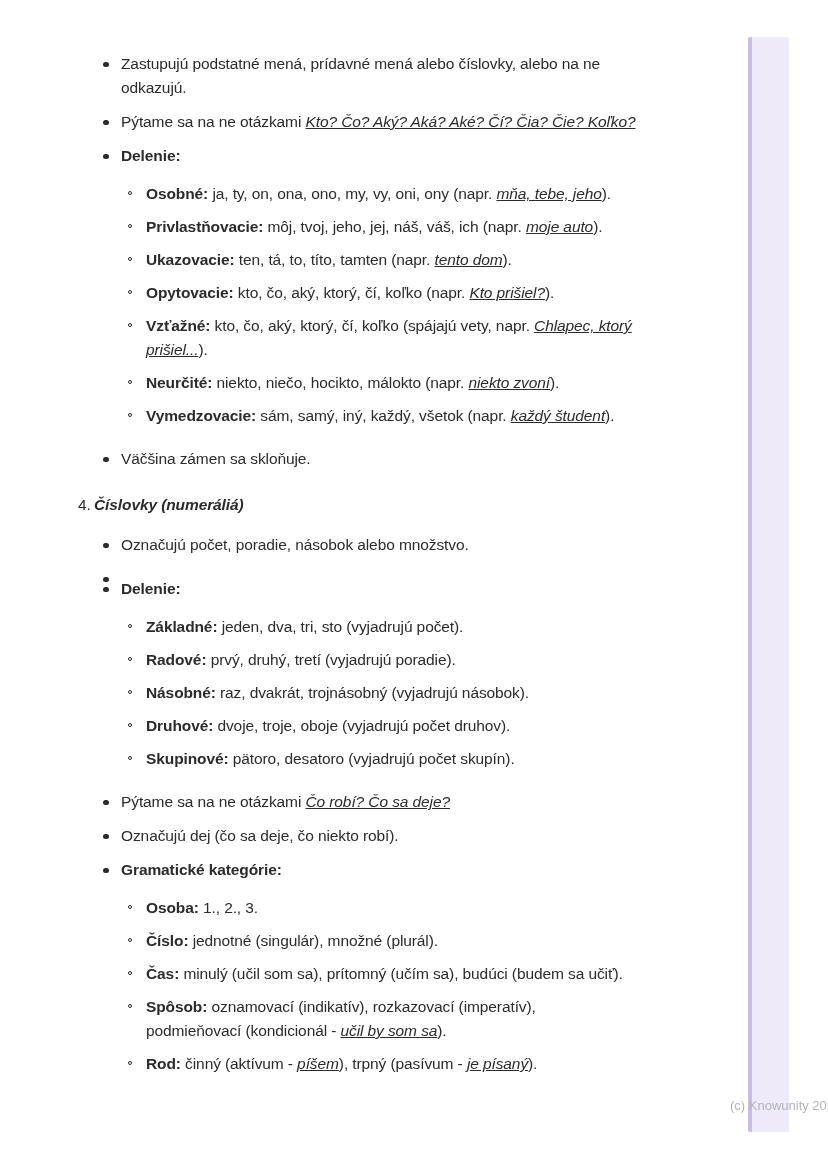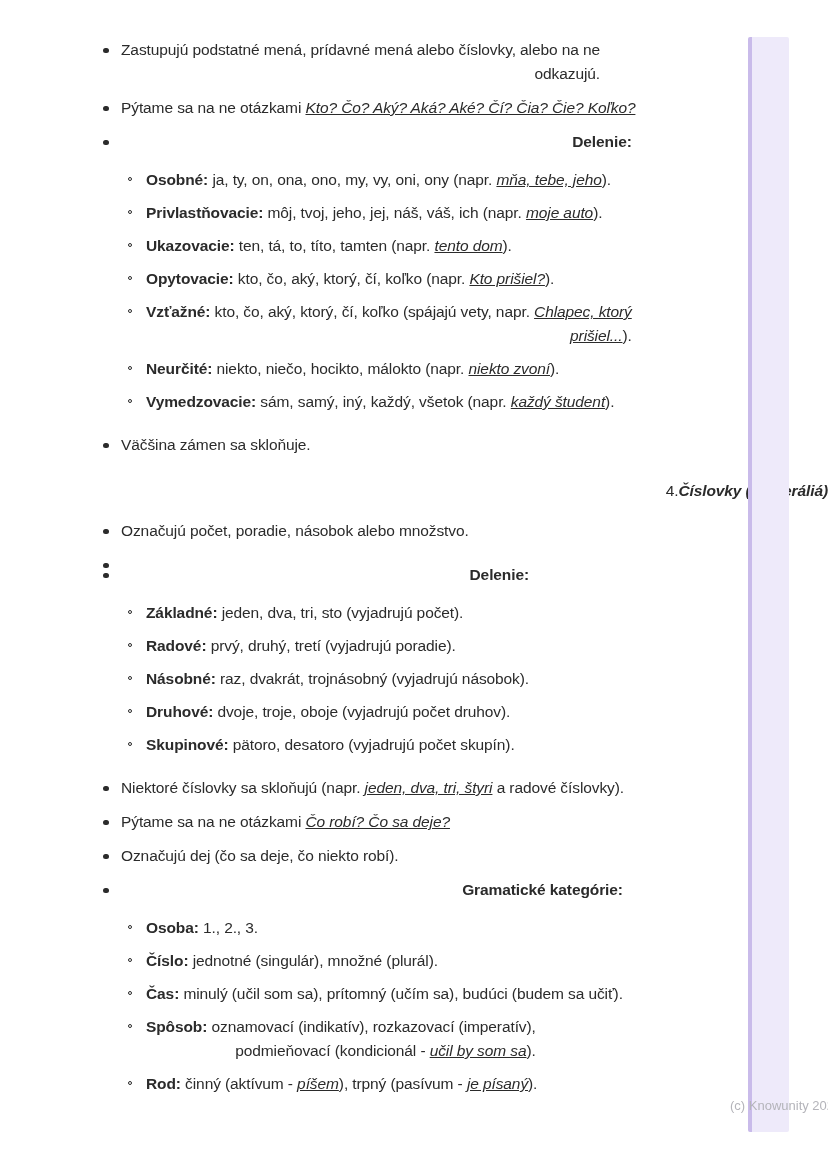--- a/index.html
+++ b/index.html
@@ -6,25 +6,24 @@
   html, body { width: 828px; height: 1171px; background: #ffffff; overflow: hidden; }
   body {
     font-family: "Liberation Sans", sans-serif;
     color: #2b2b2b;
     position: relative;
   }
   .doc {
     position: absolute;
     top: 0; left: 0;
     width: 828px;
-    padding-top: 38px;
+    padding-top: 52px;
     font-size: 15.5px;
     line-height: 24px;
     letter-spacing: -0.1px;
-    text-align: right;
   }
   .list.top { margin-left: 121px; }
   .item { position: relative; display: flex; margin-bottom: 10px; }
   .sub { margin-top: 14px; margin-bottom: 0; margin-left: 25px; }
   .sub .item { margin-bottom: 9px; }
   .content { white-space: pre-wrap; max-width: 605px; }
   .dot {
     position: absolute; left: -18px; top: 9.5px;
     width: 5.5px; height: 5.5px; border-radius: 50%;
     background: #2b2b2b;
@@ -89,24 +88,20 @@
         <span class="dot"></span>
         <div class="content"><span>Označujú počet, poradie, násobok alebo množstvo.</span></div>
       </div>
       <div class="item">
         <span class="dot"></span>
       </div>
       <div class="item">
         <span class="dot"></span>
         <div class="content"><span class="bold">Delenie:</span><div class="list sub"><div class="item"><span class="circle"></span><div class="content"><span class="bold">Základné:</span><span> jeden, dva, tri, sto (vyjadrujú počet).</span></div></div><div class="item"><span class="circle"></span><div class="content"><span class="bold">Radové:</span><span> prvý, druhý, tretí (vyjadrujú poradie).</span></div></div><div class="item"><span class="circle"></span><div class="content"><span class="bold">Násobné:</span><span> raz, dvakrát, trojnásobný (vyjadrujú násobok).</span></div></div><div class="item"><span class="circle"></span><div class="content"><span class="bold">Druhové:</span><span> dvoje, troje, oboje (vyjadrujú počet druhov).</span></div></div><div class="item"><span class="circle"></span><div class="content"><span class="bold">Skupinové:</span><span> pätoro, desatoro (vyjadrujú počet skupín).</span></div></div></div></div>
       </div>
-      <div class="item">
-        <span class="dot"></span>
-        <div class="content"><span>Niektoré číslovky sa skloňujú (napr. </span><span class="italic">jeden, dva, tri, štyri</span><span> a radové číslovky).</span></div>
-      </div>
     </div>
     <div class="list top">
       <div class="item">
         <span class="dot"></span>
         <div class="content"><span>Pýtame sa na ne otázkami </span><span class="italic">Čo robí? Čo sa deje?</span></div>
       </div>
       <div class="item">
         <span class="dot"></span>
         <div class="content"><span>Označujú dej (čo sa deje, čo niekto robí).</span></div>
       </div>

